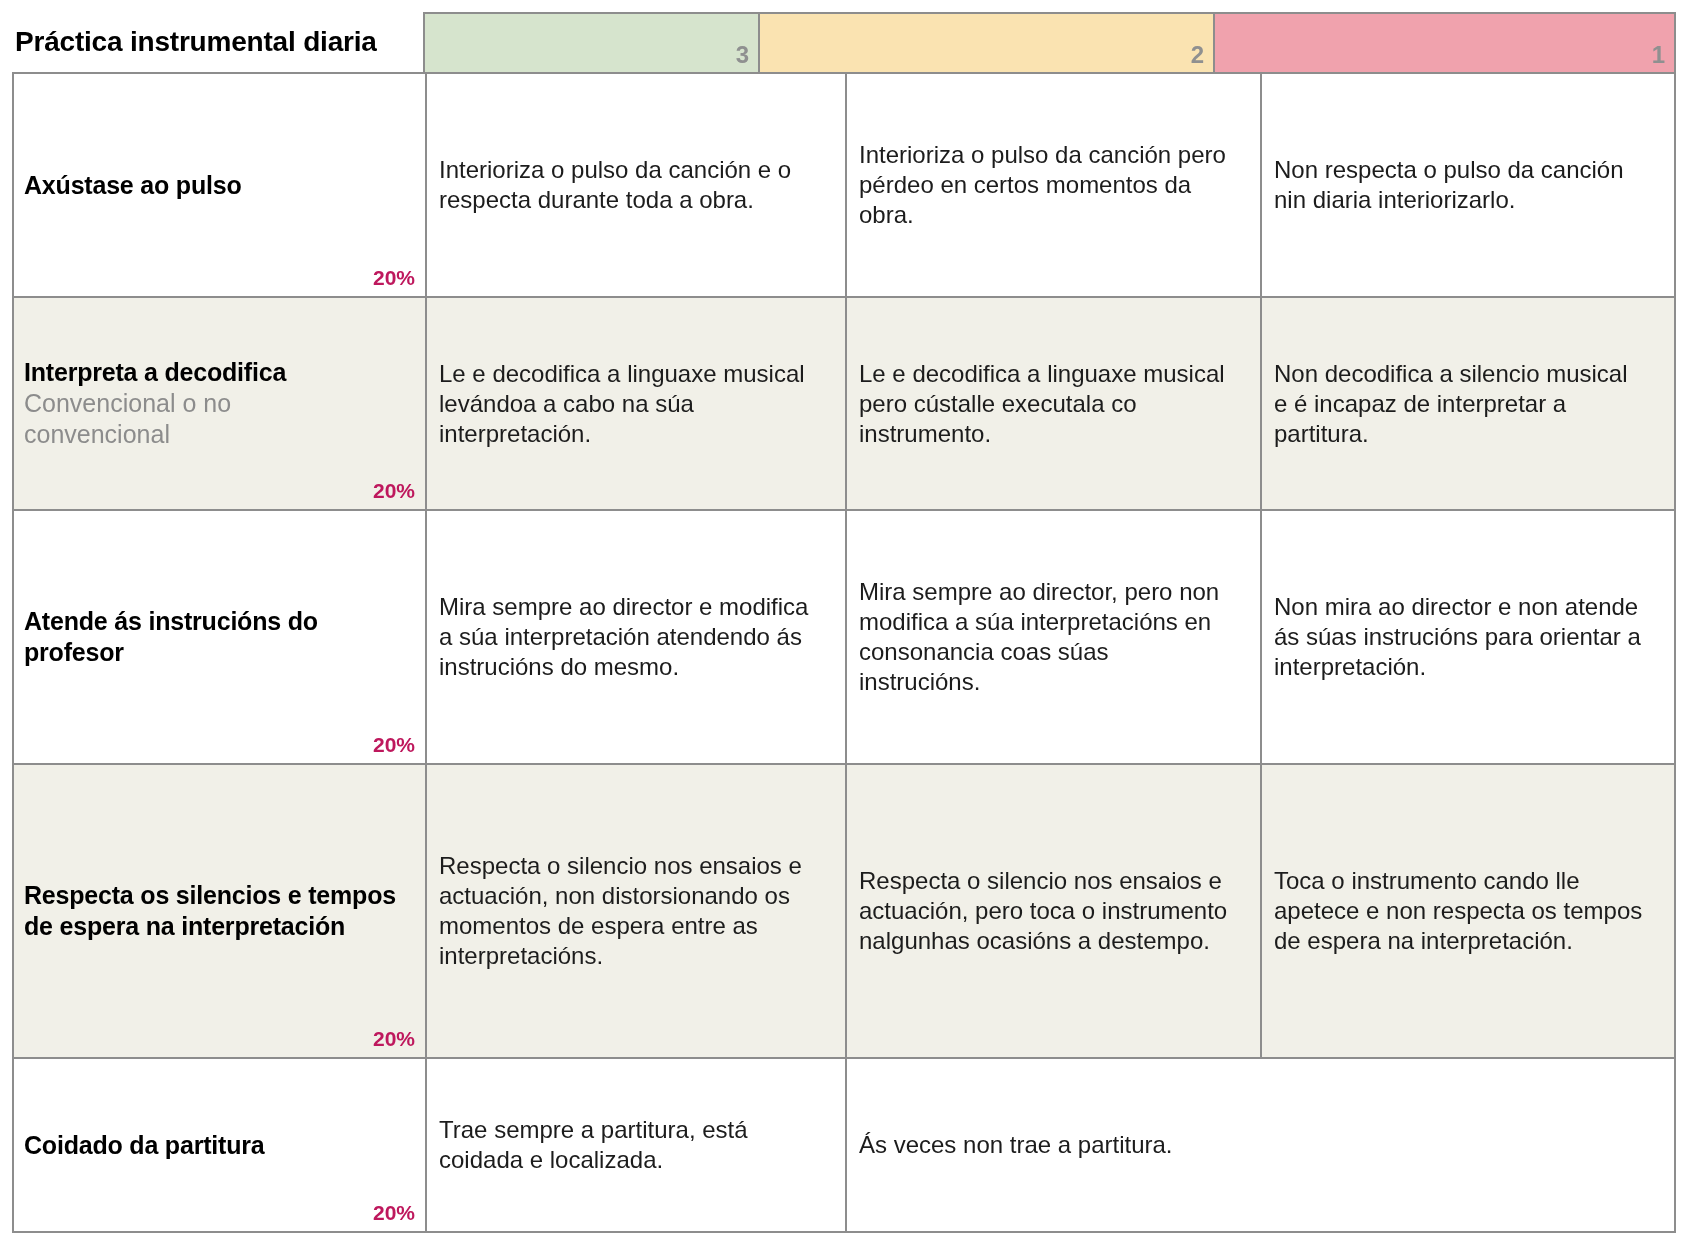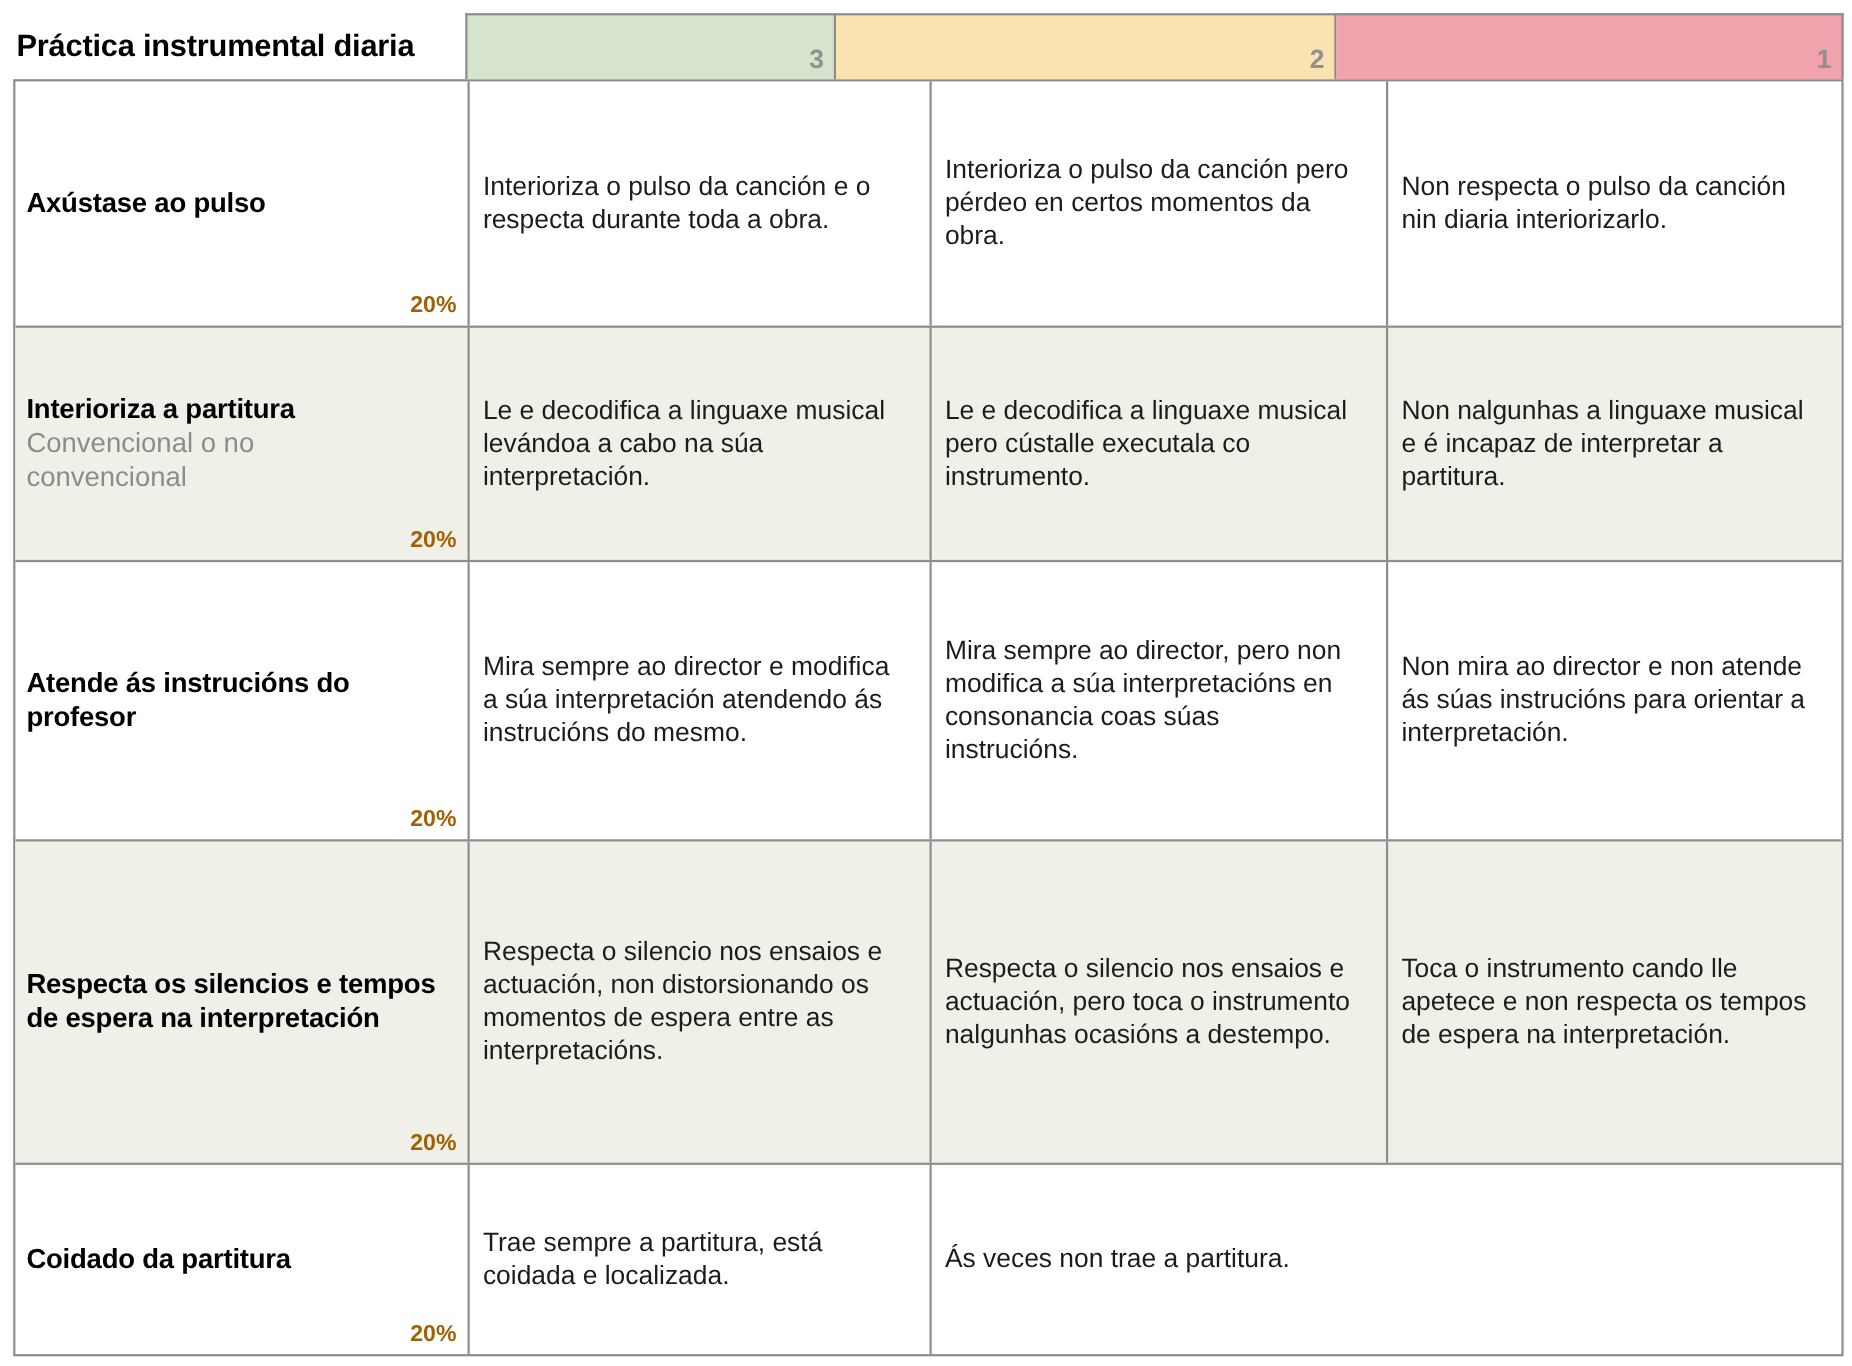--- a/index.html
+++ b/index.html
@@ -52,21 +52,21 @@
   .label{
     position:relative;
     display:flex;flex-direction:column;justify-content:center;
     padding:0 24px 0 10px;
   }
   .crit{font-size:25px;line-height:31px;font-weight:700;color:#000;letter-spacing:-0.2px;}
   .sub{font-size:25px;line-height:31px;color:#8c8c8c;max-width:340px;}
   .sub:empty{display:none;}
   .weight{
     position:absolute;right:10px;bottom:6px;
-    font-size:21px;font-weight:700;color:#a16207;
+    font-size:21px;font-weight:700;color:#be185d;
   }
 
   .desc{display:flex;align-items:center;padding:0 28px 0 12px;}
   .desc .txt{font-size:24px;line-height:30px;color:var(--ink);}
 </style>
 </head>
 <body>
 
 <main class="page">
   <section class="rubric">
@@ -101,33 +101,33 @@
           <p class="txt">Interioriza o pulso da canción pero pérdeo en certos momentos da obra.</p>
         </div>
         <div class="cell desc">
           <p class="txt">Non respecta o pulso da canción nin diaria interiorizarlo.</p>
         </div>
       </div>
 
       <div class="row r2 alt">
         <div class="cell label">
           <div class="crit-box">
-            <div class="crit">Interioriza a partitura</div>
+            <div class="crit">Interpreta a decodifica</div>
             <div class="sub">Convencional o no convencional</div>
           </div>
           <div class="weight">20%</div>
         </div>
         <div class="cell desc">
           <p class="txt">Le e decodifica a linguaxe musical levándoa a cabo na súa interpretación.</p>
         </div>
         <div class="cell desc">
           <p class="txt">Le e decodifica a linguaxe musical pero cústalle executala co instrumento.</p>
         </div>
         <div class="cell desc">
-          <p class="txt">Non nalgunhas a linguaxe musical e é incapaz de interpretar a partitura.</p>
+          <p class="txt">Non decodifica a silencio musical e é incapaz de interpretar a partitura.</p>
         </div>
       </div>
 
       <div class="row r3">
         <div class="cell label">
           <div class="crit-box">
             <div class="crit">Atende ás instrucións do profesor</div>
 
           </div>
           <div class="weight">20%</div>

